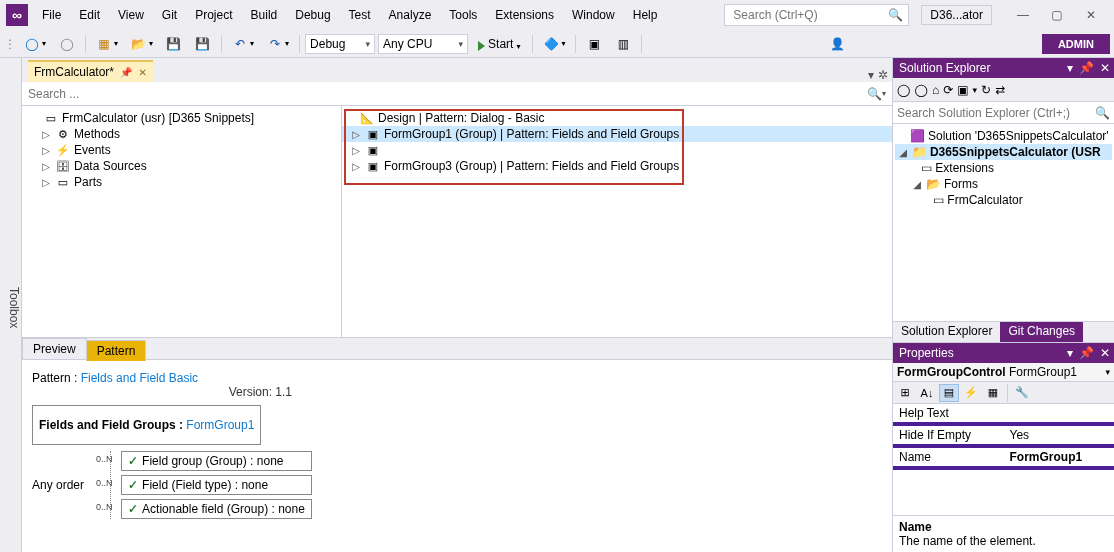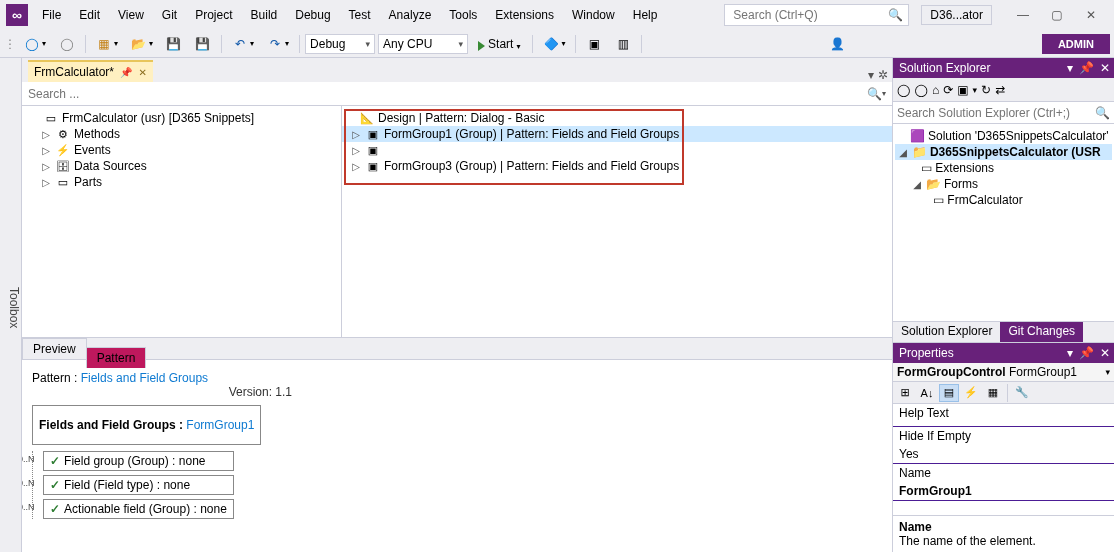--- a/index.html
+++ b/index.html
@@ -46,21 +46,21 @@
 .expander { width: 12px; text-align: center; color: #555; font-size: 10px; }
 .node-icon { width: 14px; height: 14px; display: inline-flex; align-items: center; justify-content: center; font-size: 11px; }
 .tree-right { flex: 1; padding: 4px 0; position: relative; }
 .tree-right .box { position: absolute; border: 2px solid #c0392b; left: 2px; top: 3px; width: 340px; height: 76px; pointer-events: none; }
 .tree-right .tree-row.selected { background: #cce8ff; }
 
 
 .bottom-panel { height: 215px; border-top: 1px solid #cccedb; background: #fff; display: flex; flex-direction: column; }
 .bp-tabs { display: flex; border-bottom: 1px solid #cccedb; background: #eeeef2; height: 22px; }
 .bp-tab { padding: 3px 10px; border: 1px solid #cccedb; border-bottom: none; margin-right: -1px; background: #eeeef2; }
-.bp-tab.active { background: #be185d; position: relative; top: 9px; }
+.bp-tab.active { background: #eab308; position: relative; top: 2px; }
 .pattern-body { flex: 1; padding: 8px 10px; overflow: auto; }
 .pattern-title { font-size: 15px; }
 .pattern-title .link { color: #0e7ad1; }
 .pattern-ver { text-align: right; font-size: 12px; color: #333; max-width: 260px; }
 .pattern-group-line { border: 1px solid #888; padding: 12px 6px; margin-top: 6px; display: inline-block; }
 .pattern-group-line .link { color: #0e7ad1; }
 .pattern-rows { margin-top: 6px; display: flex; }
 .anyorder { width: 78px; display: flex; align-items: center; font-size: 12px; }
 .opts-col { display: flex; flex-direction: column; gap: 4px; border-left: 1px dotted #888; padding-left: 10px; position: relative; }
 .opt-box { border: 1px solid #888; padding: 2px 6px; background: #fff; font-size: 12px; position: relative; }
@@ -80,21 +80,21 @@
 .bottom-tabs { display: flex; background: #eeeef2; border-top: 1px solid #cccedb; height: 21px; }
 .bt-tab { padding: 2px 8px; font-size: 12px; }
 .bt-tab.active { background: #68217a; color: #fff; }
 
 .props-panel { border-top: 1px solid #cccedb; display: flex; flex-direction: column; min-height: 210px; }
 .props-obj { background: #f5f5f5; border-bottom: 1px solid #cccedb; padding: 2px 4px; font-size: 12px; display: flex; align-items: center; }
 .props-toolbar { height: 22px; background: #eeeef2; border-bottom: 1px solid #cccedb; display: flex; align-items: center; gap: 2px; padding: 0 2px; }
 .pt-btn { width: 20px; height: 18px; border: 1px solid transparent; display: flex; align-items: center; justify-content: center; font-size: 11px; }
 .pt-btn.active { border-color: #99c0e8; background: #c9def5; }
 .props-grid { flex: 1; background: #fff; overflow: auto; font-size: 12px; }
-.prop-row { display: flex; border-bottom: 1px solid #4c1d95; flex-direction: column; }
+.prop-row { display: flex; border-bottom: 4px solid #4c1d95; }
 .prop-row .k { width: 50%; padding: 2px 6px; }
 .prop-row .v { width: 50%; padding: 2px 6px; }
 .prop-row .v.bold { font-weight: bold; }
 .props-desc { border-top: 1px solid #cccedb; padding: 4px 6px; background: #fff; }
 .props-desc .d-name { font-weight: bold; }
 </style>
 </head>
 <body>
 
 <div class="titlebar">
@@ -261,27 +261,28 @@
       </div>
     </div>
 
     <div class="bottom-panel">
       <div class="bp-tabs">
         <div class="bp-tab">Preview</div>
         <div class="bp-tab active">Pattern</div>
       </div>
       <div class="pattern-body">
         <div class="pattern-title">
-          <span>Pattern : </span><span class="link">Fields and Field Groups</span>
+          <span>Pattern : </span><span class="link">Fields and Field Basic</span>
         </div>
         <div class="pattern-ver">Version: 1.1</div>
         <div class="pattern-group-line">
           <b>Fields and Field Groups : </b><span class="link">FormGroup1</span>
         </div>
         <div class="pattern-rows">
+          <div class="anyorder">Any order</div>
           <div class="opts-col" id="opts-host">
               <div class="opt-box" data-card="0..N"><span class="chk">✓</span>Field group  (Group)  :  none</div>
               <div class="opt-box" data-card="0..N"><span class="chk">✓</span>Field  (Field type)  :  none</div>
               <div class="opt-box" data-card="0..N"><span class="chk">✓</span>Actionable field  (Group)  :  none</div>
             </div>
         </div>
       </div>
     </div>
   </div>
 

